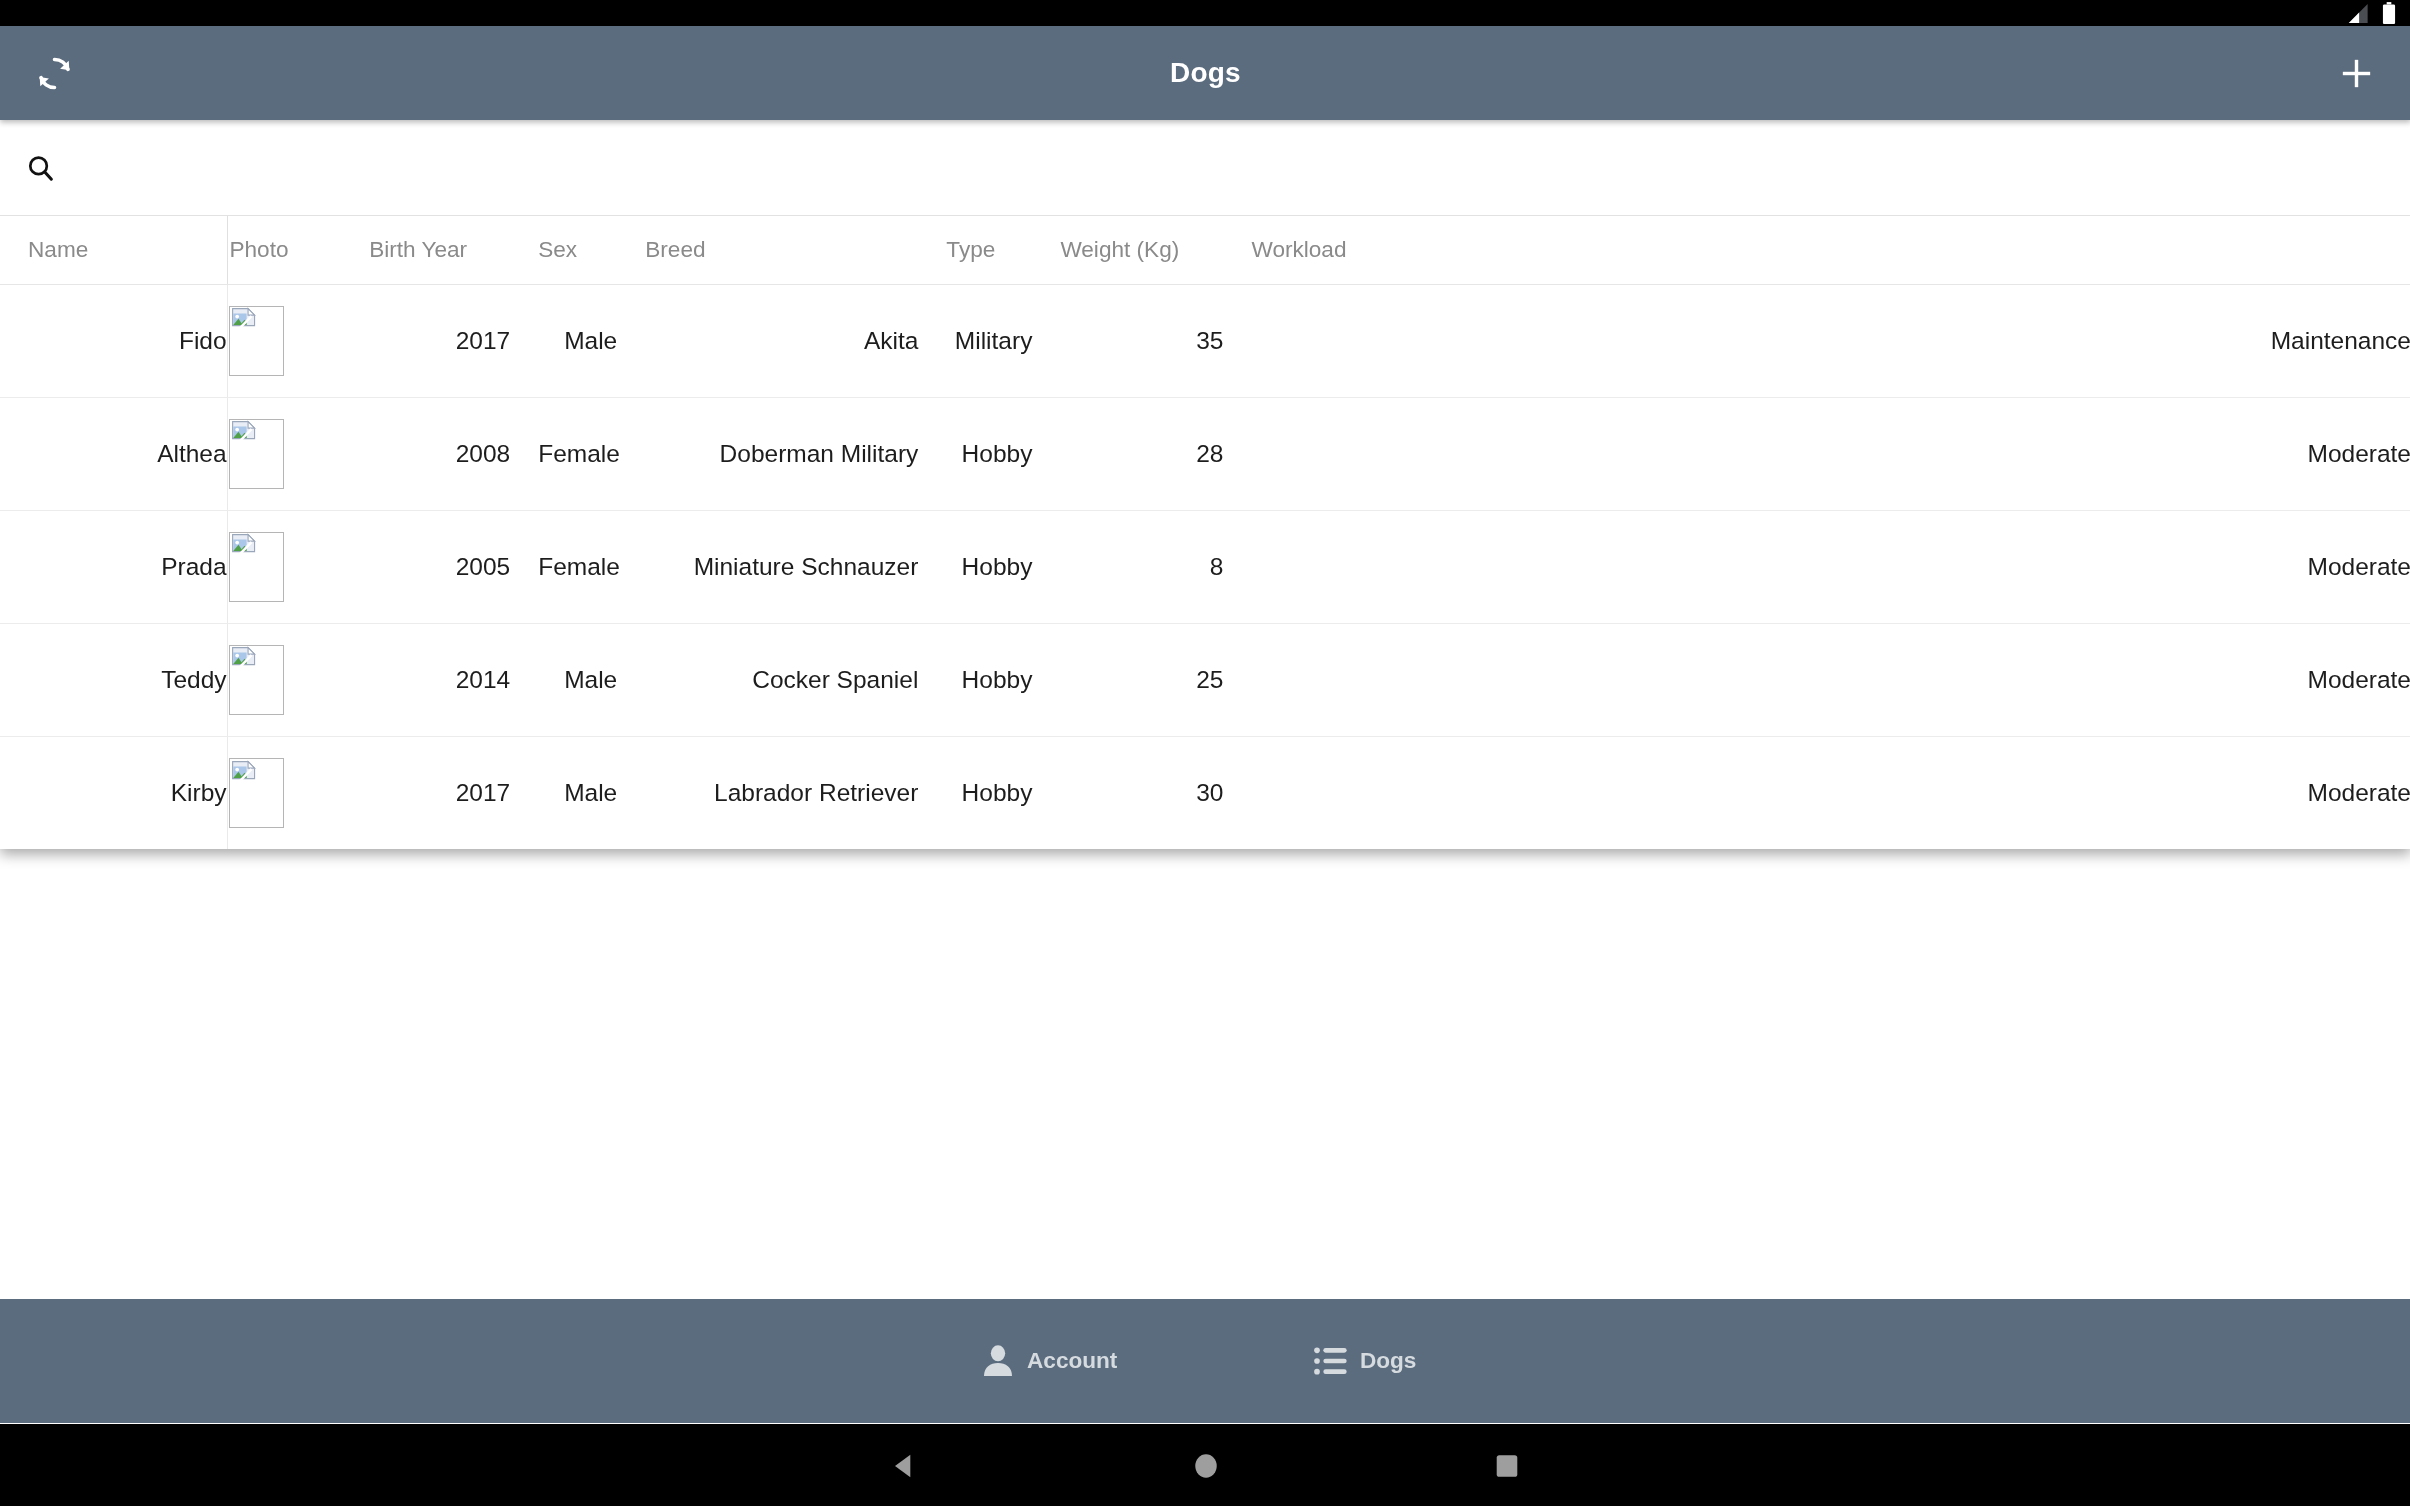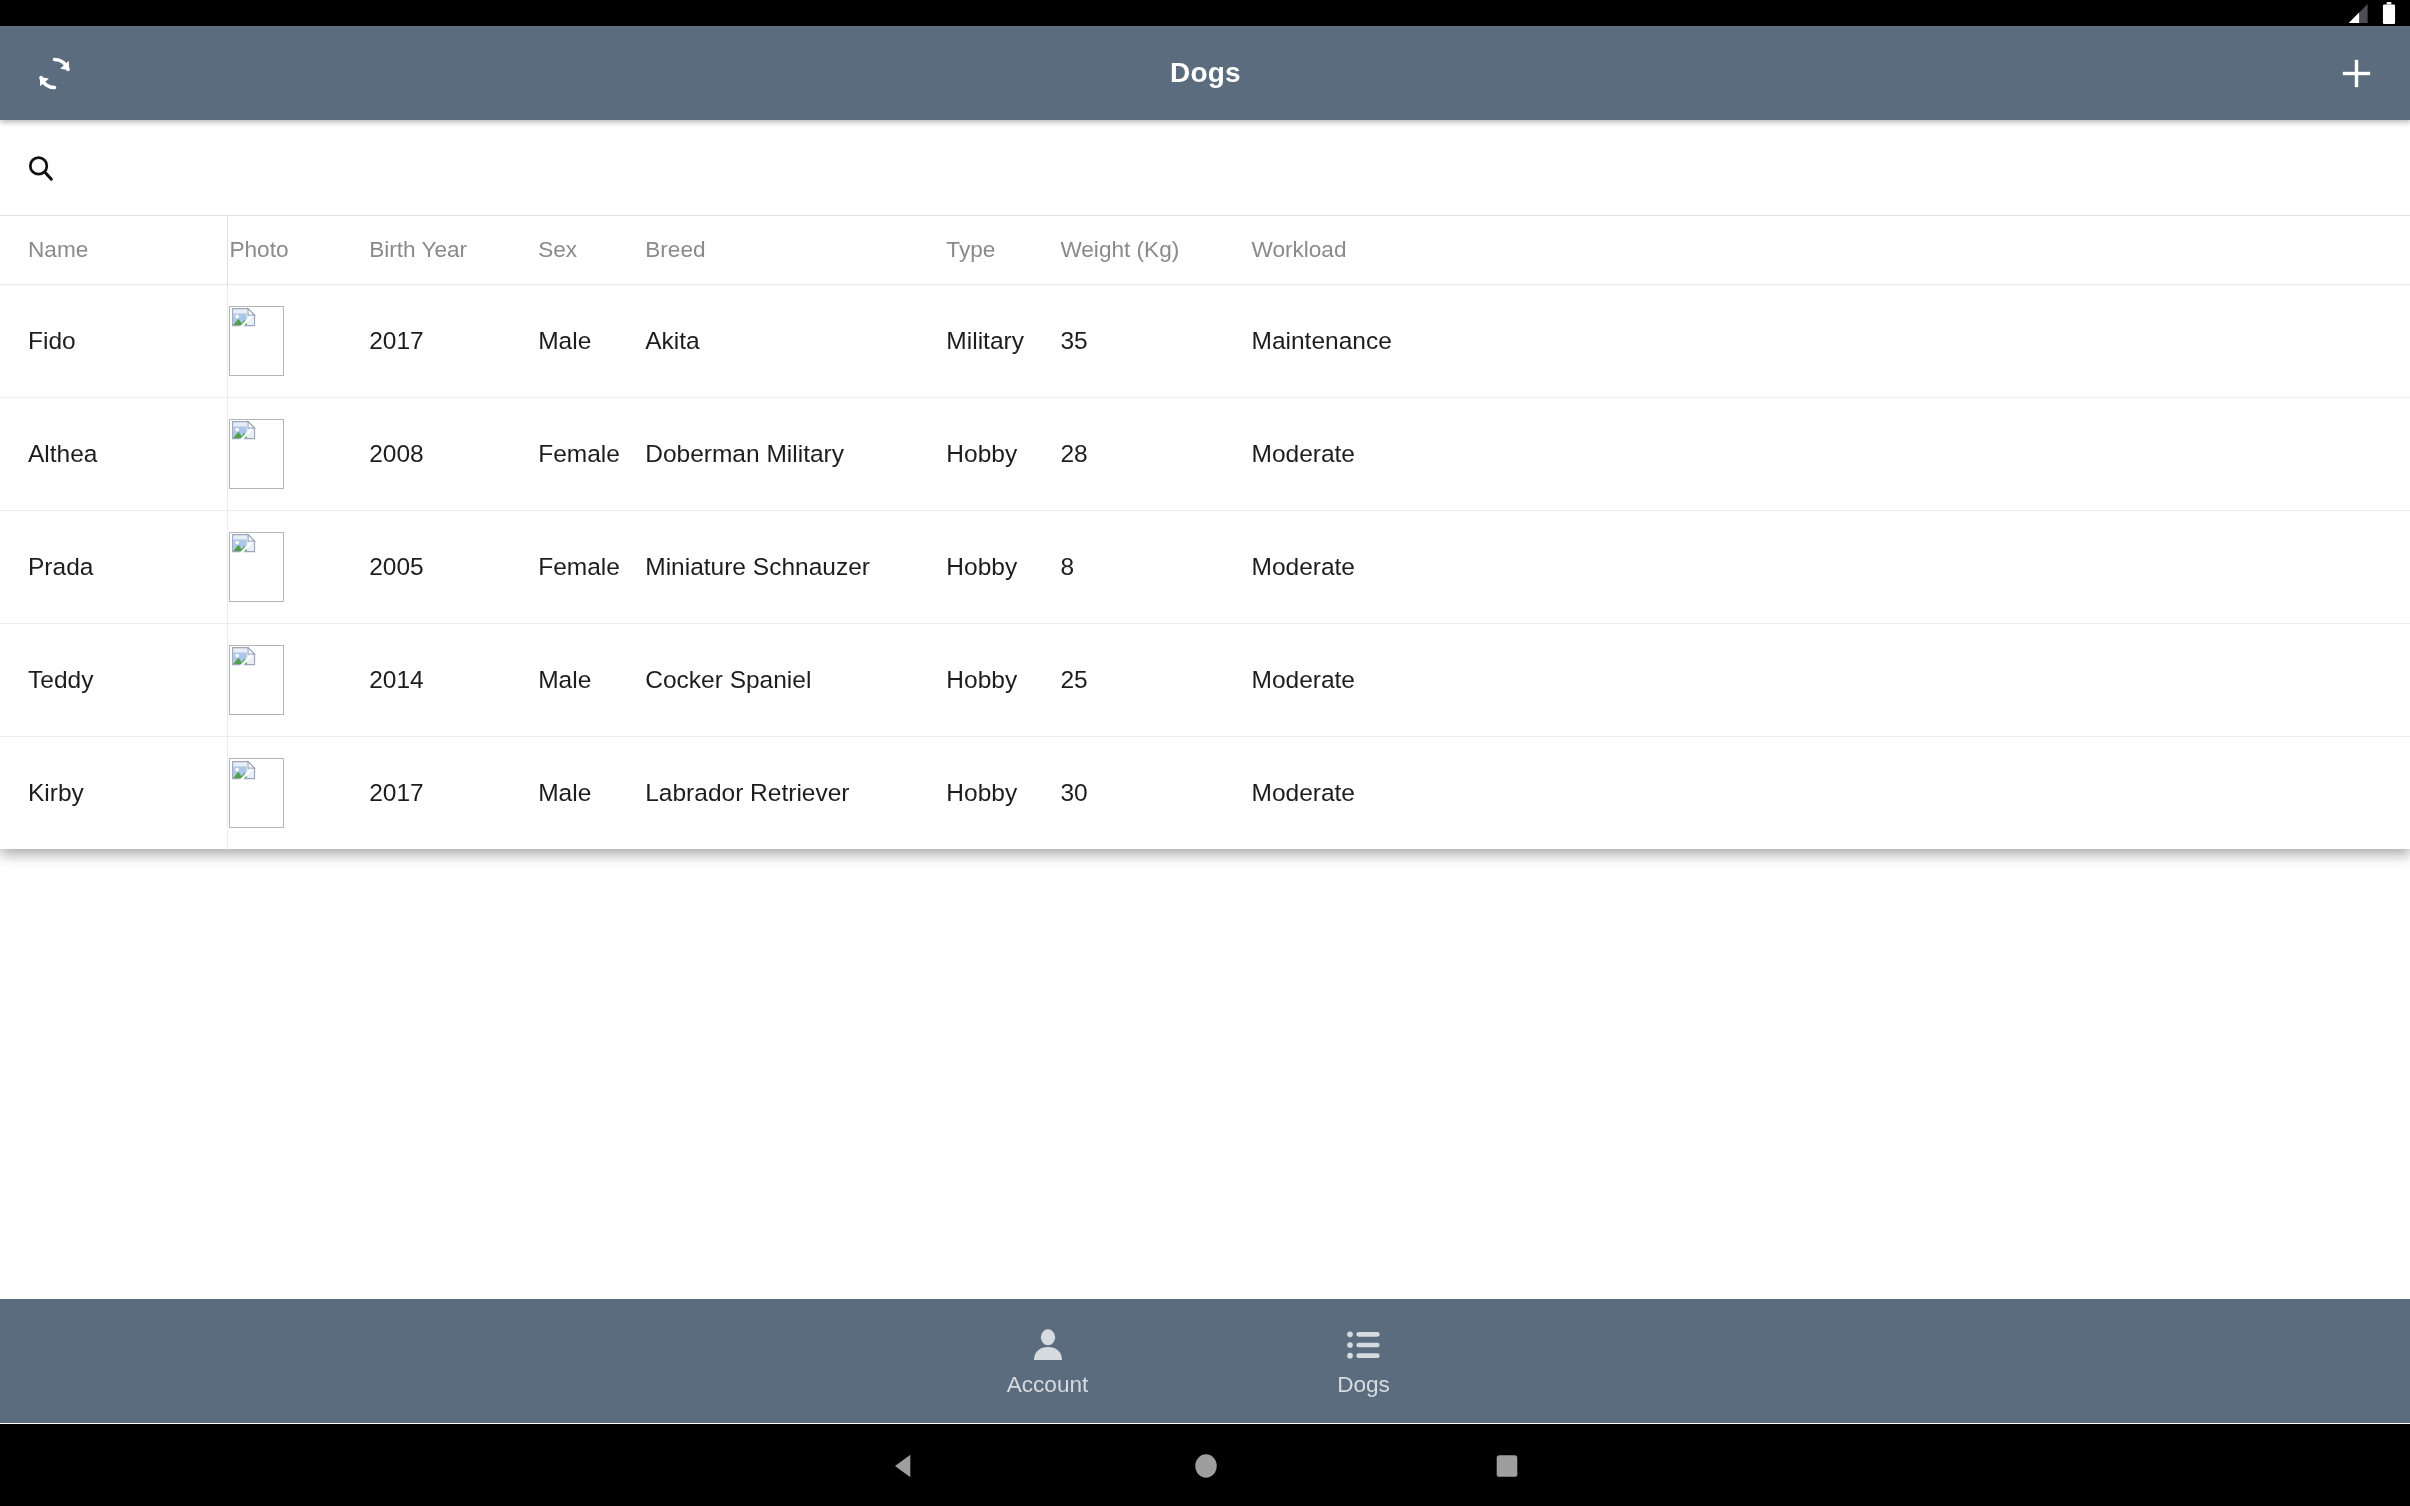--- a/index.html
+++ b/index.html
@@ -90,21 +90,21 @@
     padding:0 0 0 28px;
     background:#ffffff;
     border-bottom:1.9px solid #e6e6e6;
   }
   table.data-table th.th-name{ border-right:1.9px solid #e0e0e0; }
   table.data-table th.th-photo{ padding-left:1.9px;margin-left:32px; }
 
   table.data-table td{
     height:113px;
     font-size:24.5px; color:#1d1d1d;
-    text-align:left; vertical-align:middle;
+    text-align:right; vertical-align:middle;
     padding:0 0 0 28px;
     border-bottom:1.9px solid #ececec;
     background:#ffffff;
   }
   table.data-table td.td-name{ border-right:1.9px solid #eaeaea; }
   table.data-table td.td-photo{ padding:0; text-align:left; }
   table.data-table tr.table-row:last-child td{ border-bottom:none; }
 
   .photo-box{
     width:55px; height:70px;
@@ -118,23 +118,23 @@
   
   .bottom-nav{
     position:absolute; left:0; top:1299px;
     width:2411px; height:124px;
     background:#5b6c7e;
     display:flex; align-items:center; justify-content:center;
     z-index:30;
   }
   .nav-tab{
     width:316px; height:124px;
-    display:flex; flex-direction:column;
+    display:flex; flex-direction:row;
     align-items:center; justify-content:center;
-    gap:9.4px; cursor:pointer;
+    gap:9.4px; cursor:pointer;font-weight:bold;
   }
   .nav-tab .tab-icon{ width:40px; height:40px; display:block; }
   .nav-tab .tab-label{
     font-size:22.6px; color:#d6dbe0; line-height:1;
   }
 
   
   .android-nav{
     position:absolute; left:0; top:1424px;
     width:2411px; height:83px;

